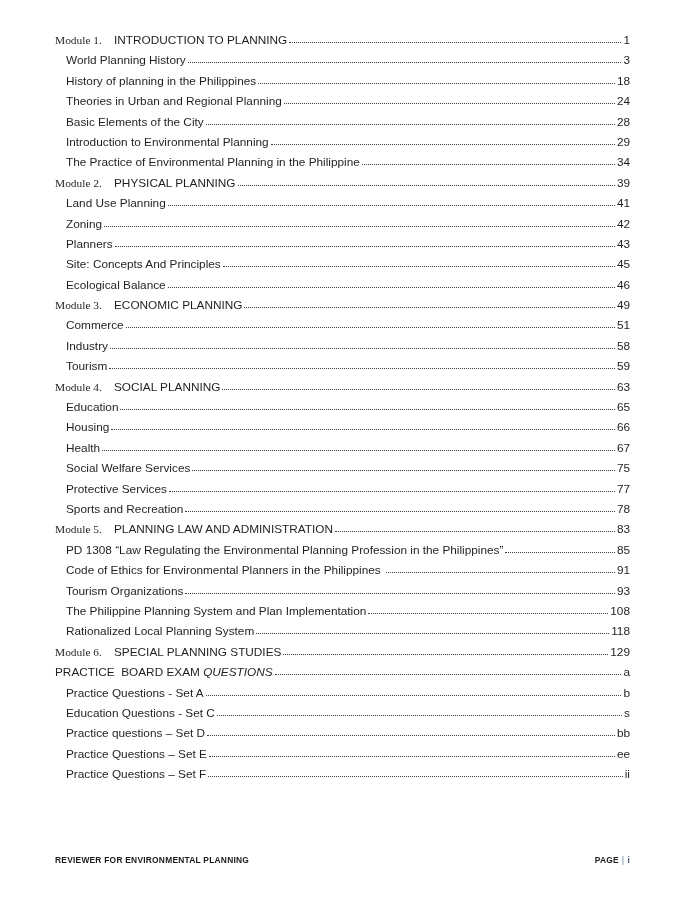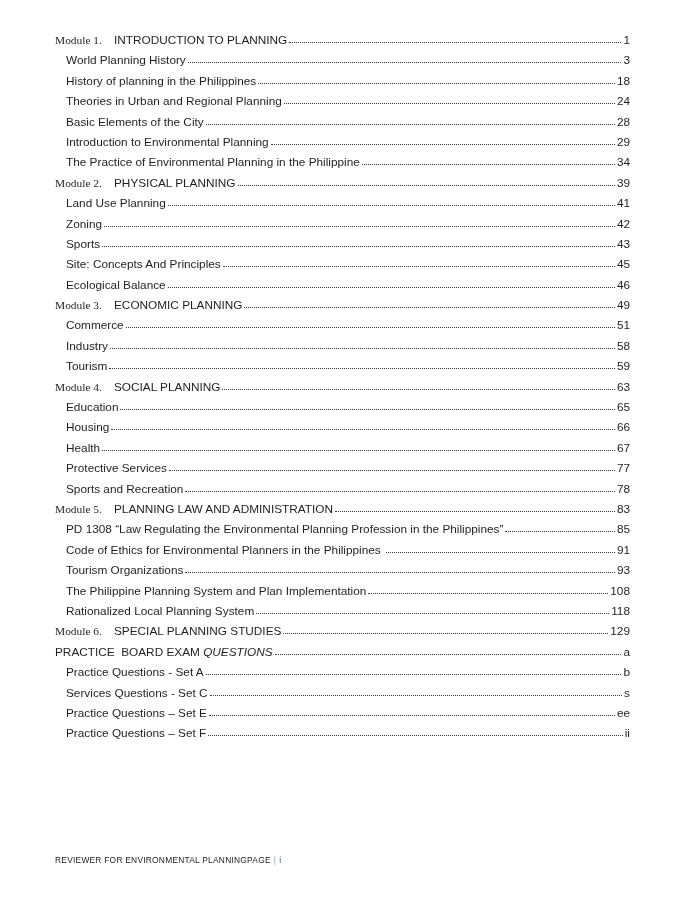--- a/index.html
+++ b/index.html
@@ -60,24 +60,24 @@
     flex: 0 0 auto;
     text-align: right;
     line-height: 20.4px;
   }
   .footer {
     position: absolute;
     left: 55px;
     right: 53px;
     top: 855px;
     display: flex;
-    justify-content: flex-start;
+    justify-content: space-between;
     align-items: baseline;
     font-size: 8.4px;
-    font-weight: normal;
+    font-weight: bold;
     letter-spacing: 0.25px;
     color: #1a1a1a;
   }
   .footer .footer-right span {
     display: inline-block;
   }
   .footer .sep {
     margin: 0 3px;
   }
 </style>
@@ -152,21 +152,21 @@
   </div>
       <div class="toc-row sub">
     
     <span class="title">Zoning</span>
     
     <span class="leader"></span>
     <span class="pagenum">42</span>
   </div>
       <div class="toc-row sub">
     
-    <span class="title">Sports</span>
+    <span class="title">Planners</span>
     
     <span class="leader"></span>
     <span class="pagenum">43</span>
   </div>
       <div class="toc-row sub">
     
     <span class="title">Site: Concepts And Principles</span>
     
     <span class="leader"></span>
     <span class="pagenum">45</span>
@@ -229,20 +229,27 @@
   </div>
       <div class="toc-row sub">
     
     <span class="title">Health</span>
     
     <span class="leader"></span>
     <span class="pagenum">67</span>
   </div>
       <div class="toc-row sub">
     
+    <span class="title">Social Welfare Services</span>
+    
+    <span class="leader"></span>
+    <span class="pagenum">75</span>
+  </div>
+      <div class="toc-row sub">
+    
     <span class="title">Protective Services</span>
     
     <span class="leader"></span>
     <span class="pagenum">77</span>
   </div>
       <div class="toc-row sub">
     
     <span class="title">Sports and Recreation</span>
     
     <span class="leader"></span>
@@ -306,24 +313,31 @@
   </div>
       <div class="toc-row sub">
     
     <span class="title">Practice Questions - Set A</span>
     
     <span class="leader"></span>
     <span class="pagenum">b</span>
   </div>
       <div class="toc-row sub">
     
-    <span class="title">Services Questions - Set C</span>
+    <span class="title">Education Questions - Set C</span>
     
     <span class="leader"></span>
     <span class="pagenum">s</span>
+  </div>
+      <div class="toc-row sub">
+    
+    <span class="title">Practice questions – Set D</span>
+    
+    <span class="leader"></span>
+    <span class="pagenum">bb</span>
   </div>
       <div class="toc-row sub">
     
     <span class="title">Practice Questions – Set E</span>
     
     <span class="leader"></span>
     <span class="pagenum">ee</span>
   </div>
       <div class="toc-row sub">
     

